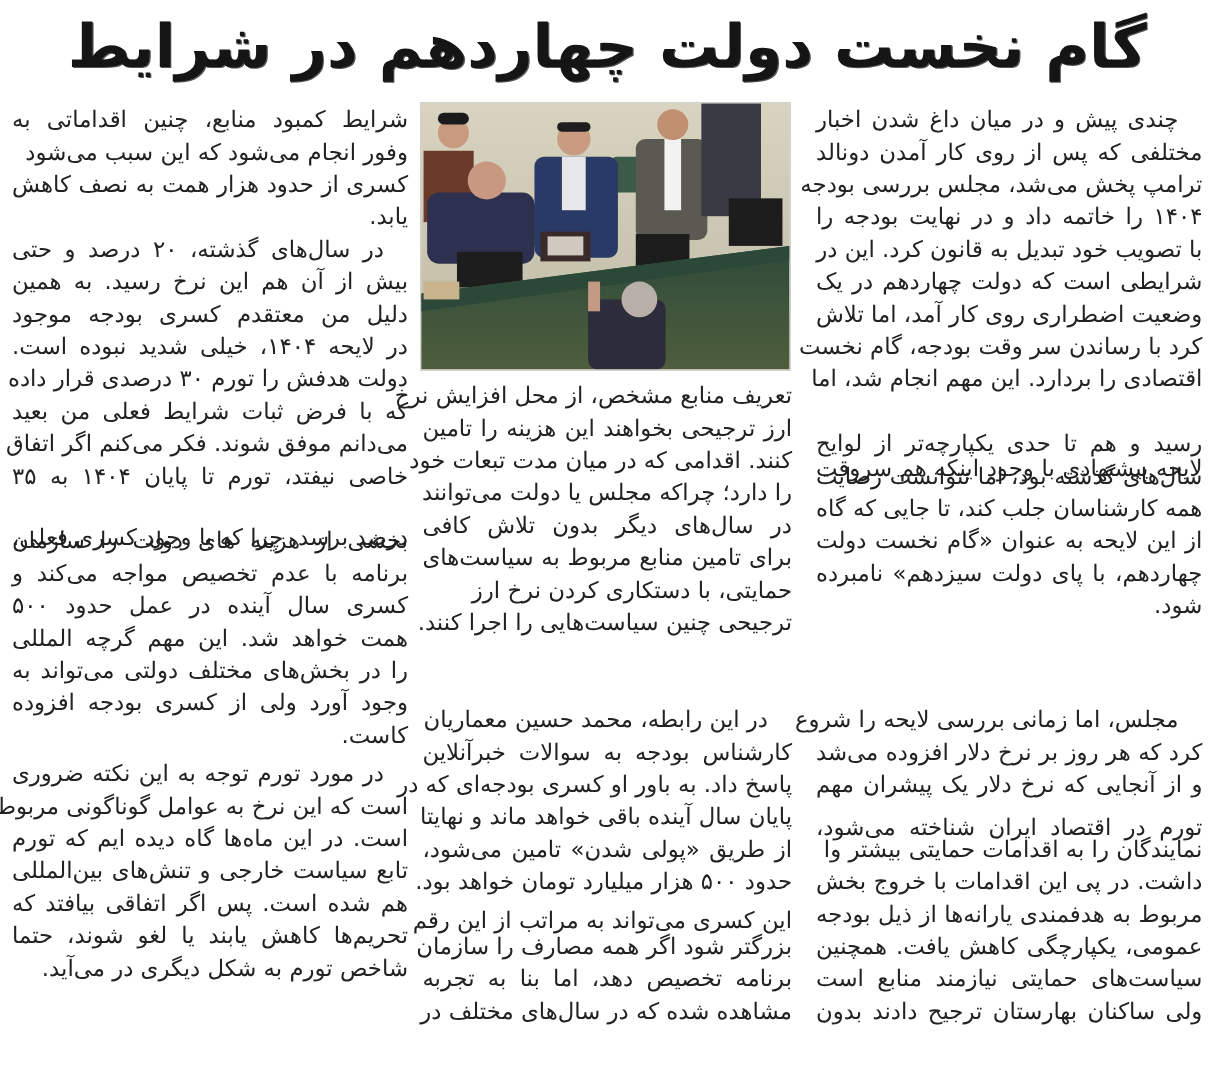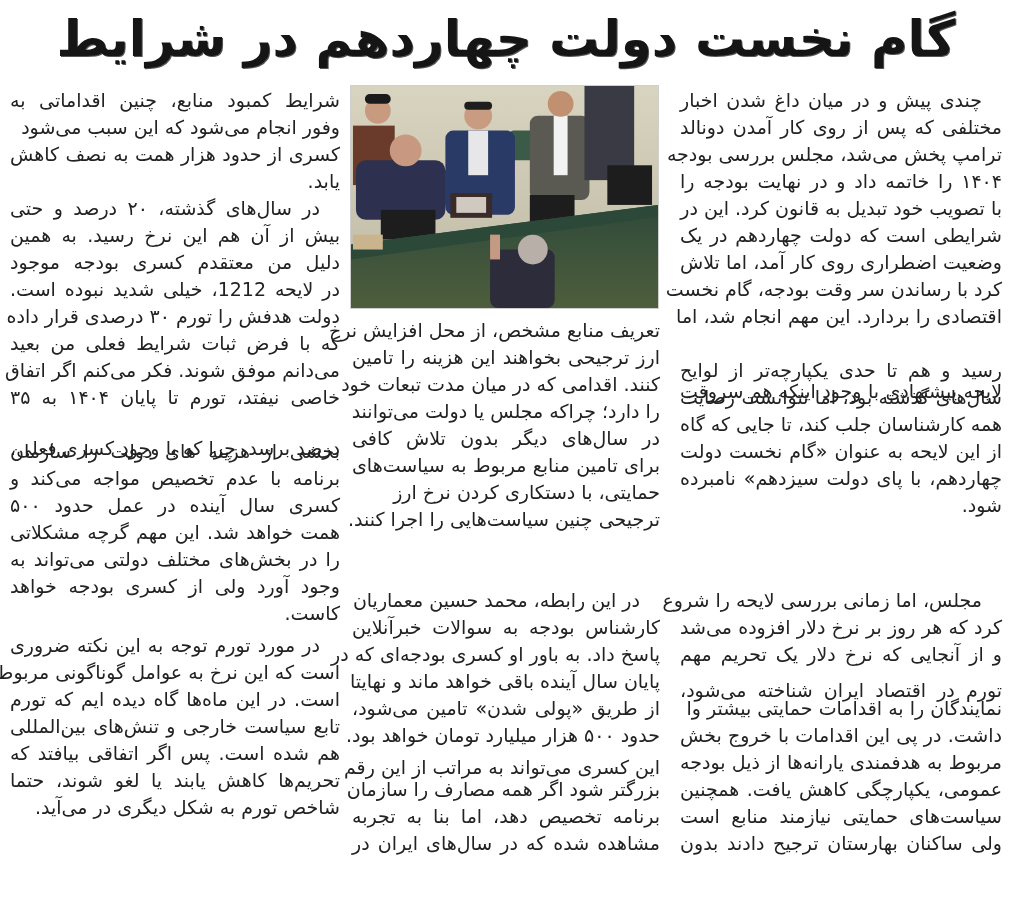--- a/index.html
+++ b/index.html
@@ -104,21 +104,21 @@
     <div class="line" style="top: 216px;">اقتصادی را بردارد. این مهم انجام شد، اما</div>
     <div class="line" style="top: 243px; margin-top: 48px;">لایحه پیشنهادی با وجود اینکه هم سروقت</div>
     <div class="line" style="top: 270px;">رسید و هم تا حدی یکپارچه‌تر از لوایح</div>
     <div class="line" style="top: 297px;">سال‌های گذشته بود، اما نتوانست رضایت</div>
     <div class="line" style="top: 324px;">همه کارشناسان جلب کند، تا جایی که گاه</div>
     <div class="line" style="top: 351px;">از این لایحه به عنوان «گام نخست دولت</div>
     <div class="line" style="top: 378px;">چهاردهم، با پای دولت سیزدهم» نامبرده</div>
     <div class="line last" style="top: 405px;">شود.</div>
     <div class="line indent" style="top: 500px;">مجلس، اما زمانی بررسی لایحه را شروع</div>
     <div class="line" style="top: 527px;">کرد که هر روز بر نرخ دلار افزوده می‌شد</div>
-    <div class="line" style="top: 554px;">و از آنجایی که نرخ دلار یک تحریم مهم</div>
+    <div class="line" style="top: 554px;">و از آنجایی که نرخ دلار یک پیشران مهم</div>
     <div class="line" style="top: 590px;">تورم در اقتصاد ایران شناخته می‌شود،</div>
     <div class="line" style="top: 608px; margin-left: 16px;">نمایندگان را به اقدامات حمایتی بیشتر وا</div>
     <div class="line" style="top: 635px;">داشت. در پی این اقدامات با خروج بخش</div>
     <div class="line" style="top: 662px;">مربوط به هدفمندی یارانه‌ها از ذیل بودجه</div>
     <div class="line" style="top: 689px;">عمومی، یکپارچگی کاهش یافت. همچنین</div>
     <div class="line" style="top: 716px;">سیاست‌های حمایتی نیازمند منابع است</div>
     <div class="line" style="top: 743px;">ولی ساکنان بهارستان ترجیح دادند بدون</div>
   </div>
 
 <div class="col col-mid" id="col-mid">
@@ -132,43 +132,43 @@
     <div class="line last" style="top: 419px;">ترجیحی چنین سیاست‌هایی را اجرا کنند.</div>
     <div class="line indent" style="top: 500px; margin-left: 44px;">در این رابطه، محمد حسین معماریان</div>
     <div class="line" style="top: 527px;">کارشناس بودجه به سوالات خبرآنلاین</div>
     <div class="line" style="top: 554px;">پاسخ داد. به باور او کسری بودجه‌ای که در</div>
     <div class="line" style="top: 581px;">پایان سال آینده باقی خواهد ماند و نهایتا</div>
     <div class="line" style="top: 608px;">از طریق «پولی شدن» تامین می‌شود،</div>
     <div class="line" style="top: 635px;">حدود ۵۰۰ هزار میلیارد تومان خواهد بود.</div>
     <div class="line" style="top: 667px;">این کسری می‌تواند به مراتب از این رقم</div>
     <div class="line" style="top: 689px;">بزرگتر شود اگر همه مصارف را سازمان</div>
     <div class="line" style="top: 716px;">برنامه تخصیص دهد، اما بنا به تجربه</div>
-    <div class="line" style="top: 743px;">مشاهده شده که در سال‌های ایران در</div>
+    <div class="line" style="top: 743px;">مشاهده شده که در سال‌های مختلف در</div>
   </div>
 
 <div class="col col-left" id="col-left">
     <div class="line" style="top: 0px;">شرایط کمبود منابع، چنین اقداماتی به</div>
     <div class="line" style="top: 27px; margin-left: 36px;">وفور انجام می‌شود که این سبب می‌شود</div>
     <div class="line" style="top: 54px;">کسری از حدود هزار همت به نصف کاهش</div>
     <div class="line last" style="top: 81px;">یابد.</div>
     <div class="line indent" style="top: 108px;">در سال‌های گذشته، ۲۰ درصد و حتی</div>
     <div class="line" style="top: 135px;">بیش از آن هم این نرخ رسید. به همین</div>
     <div class="line" style="top: 162px;">دلیل من معتقدم کسری بودجه موجود</div>
-    <div class="line" style="top: 189px;">در لایحه 1212، خیلی شدید نبوده است.</div>
+    <div class="line" style="top: 189px;">در لایحه ۱۴۰۴، خیلی شدید نبوده است.</div>
     <div class="line" style="top: 216px;">دولت هدفش را تورم ۳۰ درصدی قرار داده</div>
     <div class="line" style="top: 243px;">که با فرض ثبات شرایط فعلی من بعید</div>
     <div class="line" style="top: 270px;">می‌دانم موفق شوند. فکر می‌کنم اگر اتفاق</div>
     <div class="line" style="top: 297px;">خاصی نیفتد، تورم تا پایان ۱۴۰۴ به ۳۵</div>
     <div class="line" style="top: 324px; margin-top: 24px;">درصد برسد. چرا که با وجود کسری فعلی،</div>
     <div class="line" style="top: 351px;">بخشی از هزینه های دولت را سازمان</div>
     <div class="line" style="top: 378px;">برنامه با عدم تخصیص مواجه می‌کند و</div>
     <div class="line" style="top: 405px;">کسری سال آینده در عمل حدود ۵۰۰</div>
-    <div class="line" style="top: 432px;">همت خواهد شد. این مهم گرچه مشکلاتی</div>
+    <div class="line" style="top: 432px;">همت خواهد شد. این مهم گرچه المللی</div>
     <div class="line" style="top: 459px;">را در بخش‌های مختلف دولتی می‌تواند به</div>
-    <div class="line" style="top: 486px;">وجود آورد ولی از کسری بودجه خواهد</div>
+    <div class="line" style="top: 486px;">وجود آورد ولی از کسری بودجه افزوده</div>
     <div class="line last" style="top: 513px;">کاست.</div>
     <div class="line indent" style="top: 545px;">در مورد تورم توجه به این نکته ضروری</div>
     <div class="line" style="top: 572px;">است که این نرخ به عوامل گوناگونی مربوط</div>
     <div class="line" style="top: 599px;">است. در این ماه‌ها گاه دیده ایم که تورم</div>
     <div class="line" style="top: 626px;">تابع سیاست خارجی و تنش‌های بین‌المللی</div>
     <div class="line" style="top: 653px;">هم شده است. پس اگر اتفاقی بیافتد که</div>
     <div class="line" style="top: 680px;">تحریم‌ها کاهش یابند یا لغو شوند، حتما</div>
     <div class="line last" style="top: 707px;">شاخص تورم به شکل دیگری در می‌آید.</div>
   </div>
 

